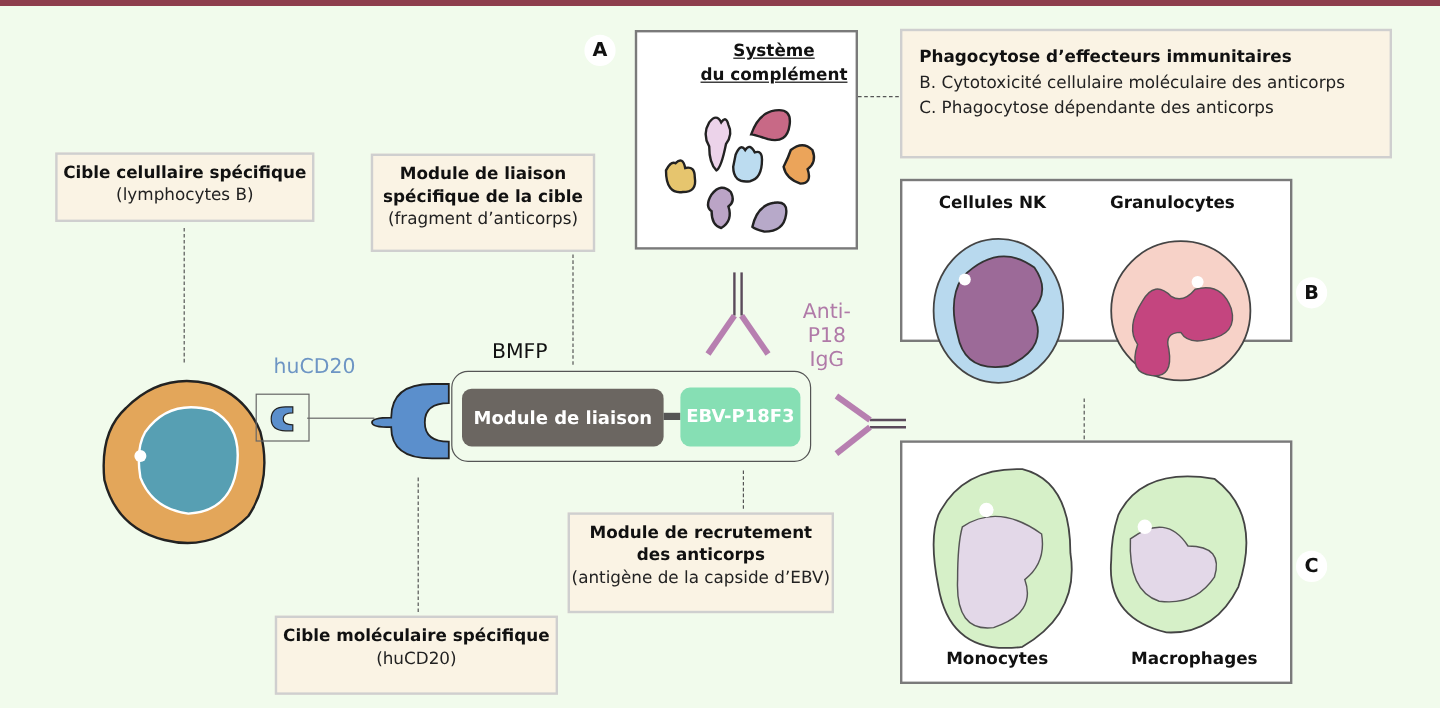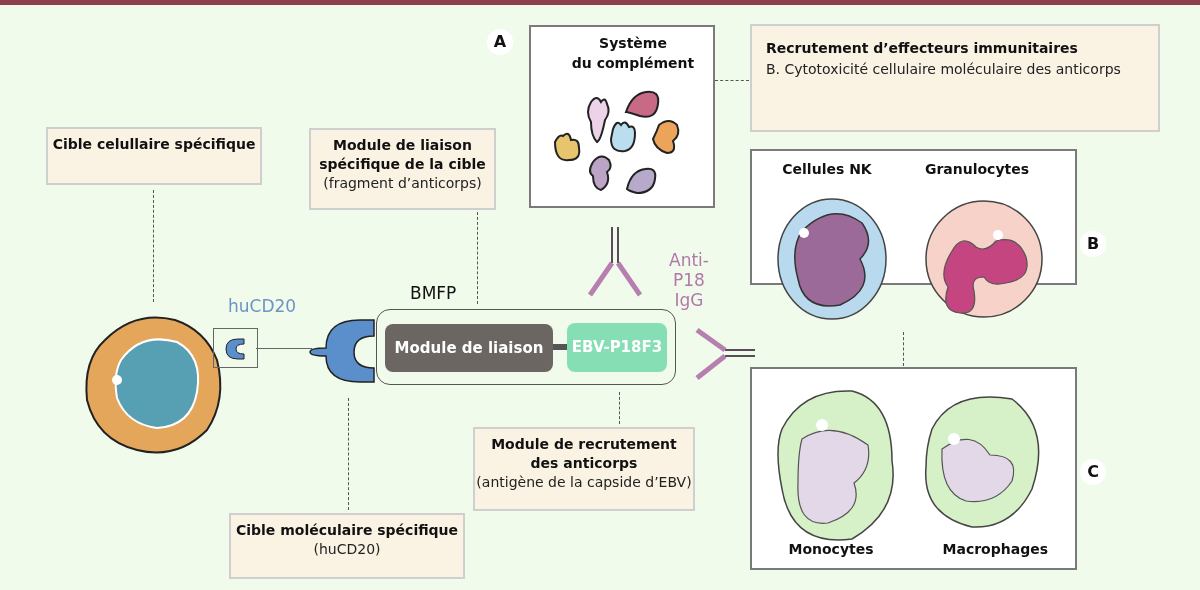--- a/index.html
+++ b/index.html
@@ -19,20 +19,21 @@
   .label { position:absolute; font-size:17px; }
   svg { position:absolute; overflow:visible; }
 </style>
 </head>
 <body>
 
 <div class="topbar"></div>
 
 <div class="box" style="left:46px;top:127px;width:216px;height:58px;">
   <b>Cible celullaire spécifique</b>
+  <span class="sub">(lymphocytes B)</span>
 </div>
 <div class="dash-v" style="left:153px;top:190px;height:112px;"></div>
 
 <div class="box" style="left:309px;top:128px;width:187px;height:82px;">
   <b>Module de liaison</b>
   <b>spécifique de la cible</b>
   <span class="sub">(fragment d’anticorps)</span>
 </div>
 <div class="dash-v" style="left:477px;top:212px;height:92px;"></div>
 
@@ -43,28 +44,29 @@
 <div class="dash-v" style="left:348px;top:398px;height:112px;"></div>
 
 <div class="box" style="left:473px;top:427px;width:222px;height:84px;">
   <b>Module de recrutement</b>
   <b>des anticorps</b>
   <span class="sub">(antigène de la capside d’EBV)</span>
 </div>
 <div class="dash-v" style="left:619px;top:392px;height:32px;"></div>
 
 <div class="box" style="left:750px;top:24px;width:410px;height:108px;text-align:left;padding:12px 0 0 14px;line-height:21px;">
-  <b>Recrutement d’effecteurs immunitaires</b>
+  <b>Phagocytose d’effecteurs immunitaires</b>
   <span class="sub">B. Cytotoxicité cellulaire moléculaire des anticorps</span>
+  <span class="sub">C. Phagocytose dépendante des anticorps</span>
 </div>
 <div class="dash-h" style="left:715px;top:80px;width:34px;"></div>
 
 <div class="letter" style="left:487px;top:29px;">A</div>
 <div class="panel" style="left:529px;top:25px;width:186px;height:183px;">
-  <div class="ptitle" style="left:4px;top:6px;width:196px;line-height:20px;">
+  <div class="ptitle" style="left:16px;top:6px;width:196px;line-height:20px;text-decoration:underline;">
     <div>Système</div>
     <div>du complément</div>
   </div>
   <svg style="left:0;top:0;" width="182" height="180">
     <path d="M60 75 q6 -8 10 0 q4 -6 6 2 q4 8 -2 16 q-4 20 -8 22 q-6 -6 -6 -20 q-6 -10 0 -20z" fill="#ecd3ea" stroke="#222" stroke-width="2"></path>
     <path d="M95 85 q6 -18 20 -20 q14 -2 12 12 q-2 16 -18 12 q-12 -4 -14 -4z" fill="#c86986" stroke="#222" stroke-width="2"></path>
     <path d="M24 115 q4 -8 8 -6 q6 -6 8 4 q8 -2 8 8 q2 12 -10 12 q-14 2 -14 -18z" fill="#e6c56e" stroke="#222" stroke-width="2"></path>
     <path d="M82 102 q4 -10 8 -4 q4 -6 8 2 q6 -2 6 6 q0 16 -10 18 q-14 2 -14 -12z" fill="#bcdcf0" stroke="#222" stroke-width="2"></path>
     <path d="M128 98 q10 -8 18 0 q4 10 -4 16 q4 12 -6 12 q-12 -4 -14 -14 q4 -8 6 -14z" fill="#eba45a" stroke="#222" stroke-width="2"></path>
     <path d="M62 135 q8 -10 16 -2 q4 8 -2 12 q4 12 -6 18 q-8 -2 -8 -14 q-6 -4 0 -14z" fill="#bba4c6" stroke="#222" stroke-width="2"></path>

